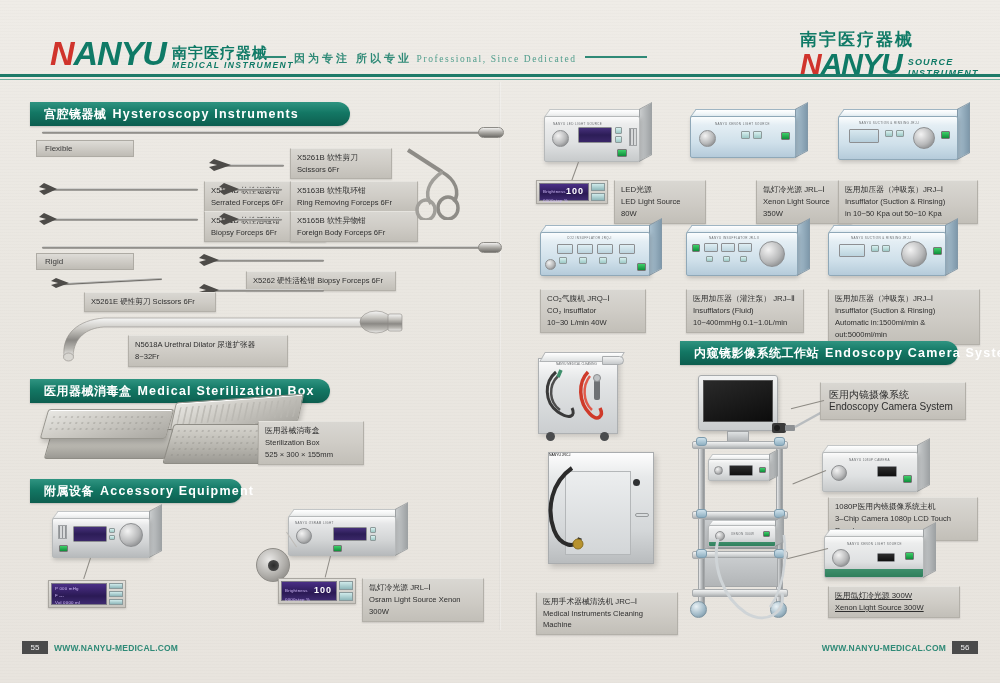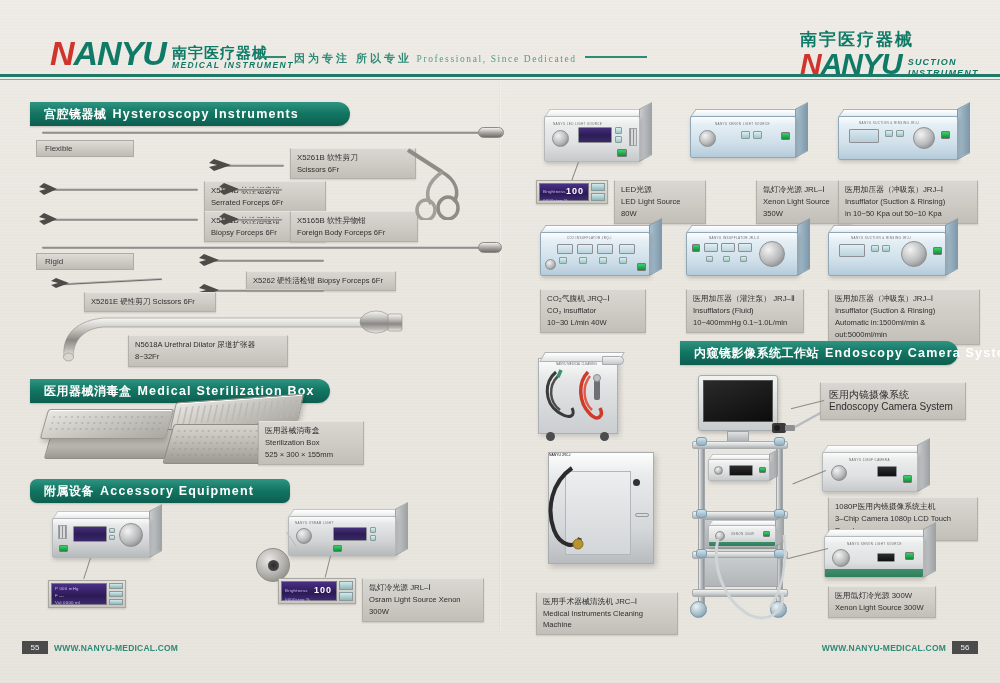--- a/index.html
+++ b/index.html
@@ -177,21 +177,21 @@
         <span class="en2">Professional, Since Dedicated</span>
       </span>
       <span class="dash long"></span>
     </div>
 
     <div class="logo-right">
       <div class="cn">南宇医疗器械</div>
       <div class="row2">
         <div class="nanyu-word" style="font-size:30px;line-height:30px;"><span class="n1">N</span><span class="rest">ANYU</span></div>
         <div class="stack">
-          <div class="mi2">SUCTION</div>
+          <div class="mi2">SOURCE</div>
           <div class="mi2">INSTRUMENT</div>
         </div>
       </div>
     </div>
 
     <div class="hdr-rule1"></div>
     <div class="hdr-rule2"></div>
   </div>
 
   <div class="gutter"></div>
@@ -221,29 +221,33 @@
   </svg>
   <div class="plate" style="left:204px; top:211px; width:122px;">
     <span class="cn">X5161B 软性活检钳</span>
     <span class="en">Biopsy Forceps 6Fr</span>
   </div>
 
   <div class="shaft thin" style="left:222px; top:164px; width:62px; height:3px;"></div>
   <svg style="position:absolute;left:208px;top:156px;" width="24" height="18">
     <path d="M23 9 L6 3 L1 7 L9 9 L1 11 L6 15 Z" fill="#4d4b48"></path>
   </svg>
-  <div class="plate" style="left:290px; top:148px; width:126px;">
+  <div class="plate" style="left:290px; top:148px; width:102px;">
     <span class="cn">X5261B 软性剪刀</span>
     <span class="en">Scissors 6Fr</span>
   </div>
 
   <div class="shaft thin" style="left:232px; top:188px; width:50px; height:3px;"></div>
   <svg style="position:absolute;left:218px;top:181px;" width="22" height="16">
     <path d="M21 8 L6 2 L1 6 L8 8 L1 10 L6 14 Z" fill="#4d4b48"></path>
   </svg>
+  <div class="plate" style="left:290px; top:181px; width:128px;">
+    <span class="cn">X5163B 软性取环钳</span>
+    <span class="en">Ring Removing Forceps 6Fr</span>
+  </div>
 
   <div class="shaft thin" style="left:232px; top:218px; width:50px; height:3px;"></div>
   <svg style="position:absolute;left:218px;top:211px;" width="22" height="16">
     <path d="M21 8 L6 2 L1 6 L8 8 L1 10 L6 14 Z" fill="#4d4b48"></path>
   </svg>
   <div class="plate" style="left:290px; top:211px; width:128px;">
     <span class="cn">X5165B 软性异物钳</span>
     <span class="en">Foreign Body Forceps 6Fr</span>
   </div>
 
@@ -314,21 +318,21 @@
       <div class="perf" style="inset:3px;"></div>
     </div>
   </div>
 
   <div class="plate tall" style="left:258px; top:421px; width:106px;">
     <span class="cn">医用器械消毒盒</span>
     <span class="en">Sterilization Box</span>
     <span class="en">525 × 300 × 155mm</span>
   </div>
 
-  <div class="sec" style="left:30px; top:479px; width:260px;border-radius:7px;">
+  <div class="sec" style="left:30px; top:479px; width:212px;">
     <span class="cn">附属设备</span>
     <span class="en">Accessory Equipment</span>
   </div>
 
   <div class="dev dark" style="left:52px; top:518px; width:98px; height:40px;">
     <div class="top"></div>
     <div class="side"></div>
     <div class="body">
       <div class="screen" style="left:20px; top:7px; width:34px; height:16px;"></div>
       <div class="btn" style="left:56px; top:9px; width:6px; height:5px;"></div>
@@ -646,21 +650,21 @@
   <div class="dev" style="left:824px; top:536px; width:100px; height:42px;">
     <div class="top"></div>
     <div class="side"></div>
     <div class="body" style="background:linear-gradient(180deg,#fbfbfb 0%, #eceded 16%, #dfe1e2 62%, #cdd0d1 80%, #3f8f6c 80%, #2f7f5c 100%);">
       <div class="lbl" style="left:22px; top:5px;">NANYU XENON LIGHT SOURCE</div>
       <div class="knob" style="left:7px; top:12px; width:18px; height:18px;"></div>
       <div class="screen" style="left:52px; top:16px; width:18px; height:9px; background:linear-gradient(180deg,#2c2c2c,#101010);"></div>
       <div class="pwr" style="left:80px; top:15px; width:9px; height:8px;"></div>
     </div>
   </div>
-  <div class="plate tall" style="left:828px; top:586px; width:108px;">
+  <div class="plate tall" style="left:828px; top:586px; width:132px;text-decoration:underline;">
     <span class="cn">医用氙灯冷光源 300W</span>
     <span class="en">Xenon Light Source 300W</span>
   </div>
 
   <div style="position:absolute;left:790px;top:470px;width:36px;height:1px;background:#8d8a84;transform:rotate(-22deg);transform-origin:right;"></div>
   <div style="position:absolute;left:786px;top:548px;width:42px;height:1px;background:#8d8a84;transform:rotate(-14deg);transform-origin:right;"></div>
 
   <div class="ftr">
     <div class="pgnum" style="left:22px;">55</div>
     <div class="url" style="left:54px;">WWW.NANYU-MEDICAL.COM</div>

